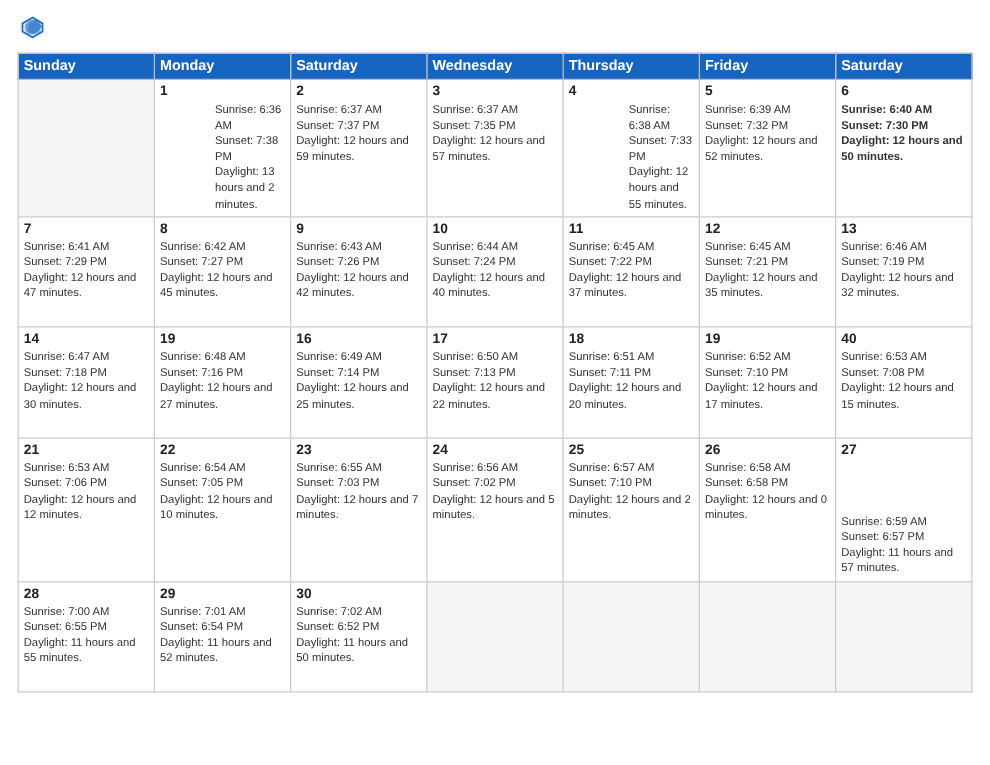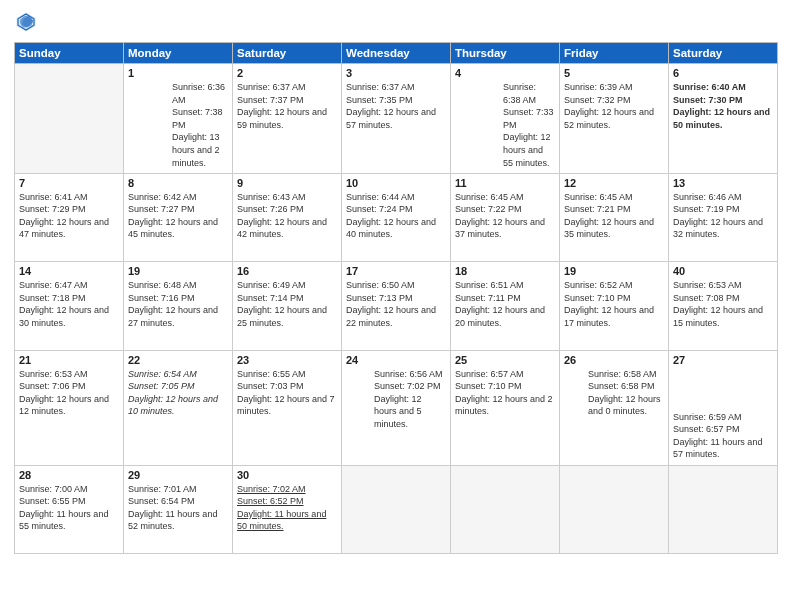--- a/index.html
+++ b/index.html
@@ -256,45 +256,45 @@
         </tr>
         <tr>
           <td>
             <div class="cell-day">21</div>
             <div class="cell-info" style="white-space: pre-line;">Sunrise: 6:53 AM
 Sunset: 7:06 PM
 Daylight: 12 hours and 12 minutes.</div>
           </td>
           <td>
             <div class="cell-day">22</div>
-            <div class="cell-info" style="white-space: pre-line; font-style: italic;">Sunrise: 6:54 AM
+            <div class="cell-info" style="white-space: pre-line;">Sunrise: 6:54 AM
 Sunset: 7:05 PM
 Daylight: 12 hours and 10 minutes.</div>
           </td>
           <td>
             <div class="cell-day">23</div>
             <div class="cell-info" style="white-space: pre-line;">Sunrise: 6:55 AM
 Sunset: 7:03 PM
 Daylight: 12 hours and 7 minutes.</div>
           </td>
           <td>
             <div class="cell-day">24</div>
-            <div class="cell-info" style="white-space: pre-line; margin-left: 28px;">Sunrise: 6:56 AM
+            <div class="cell-info" style="white-space: pre-line;">Sunrise: 6:56 AM
 Sunset: 7:02 PM
 Daylight: 12 hours and 5 minutes.</div>
           </td>
           <td>
             <div class="cell-day">25</div>
             <div class="cell-info" style="white-space: pre-line;">Sunrise: 6:57 AM
 Sunset: 7:10 PM
 Daylight: 12 hours and 2 minutes.</div>
           </td>
           <td>
             <div class="cell-day">26</div>
-            <div class="cell-info" style="white-space: pre-line; margin-left: 24px;">Sunrise: 6:58 AM
+            <div class="cell-info" style="white-space: pre-line;">Sunrise: 6:58 AM
 Sunset: 6:58 PM
 Daylight: 12 hours and 0 minutes.</div>
           </td>
           <td>
             <div class="cell-day">27</div>
             <div class="cell-info" style="white-space: pre-line; margin-top: 45px;">Sunrise: 6:59 AM
 Sunset: 6:57 PM
 Daylight: 11 hours and 57 minutes.</div>
           </td>
         </tr>
@@ -306,21 +306,21 @@
 Daylight: 11 hours and 55 minutes.</div>
           </td>
           <td>
             <div class="cell-day">29</div>
             <div class="cell-info" style="white-space: pre-line;">Sunrise: 7:01 AM
 Sunset: 6:54 PM
 Daylight: 11 hours and 52 minutes.</div>
           </td>
           <td>
             <div class="cell-day">30</div>
-            <div class="cell-info" style="white-space: pre-line; text-decoration: underline;">Sunrise: 7:02 AM
+            <div class="cell-info" style="white-space: pre-line;">Sunrise: 7:02 AM
 Sunset: 6:52 PM
 Daylight: 11 hours and 50 minutes.</div>
           </td>
           <td class="empty-cell"></td>
           <td class="empty-cell"></td>
           <td class="empty-cell"></td>
           <td class="empty-cell"></td>
         </tr>
       </tbody>
   </table>

